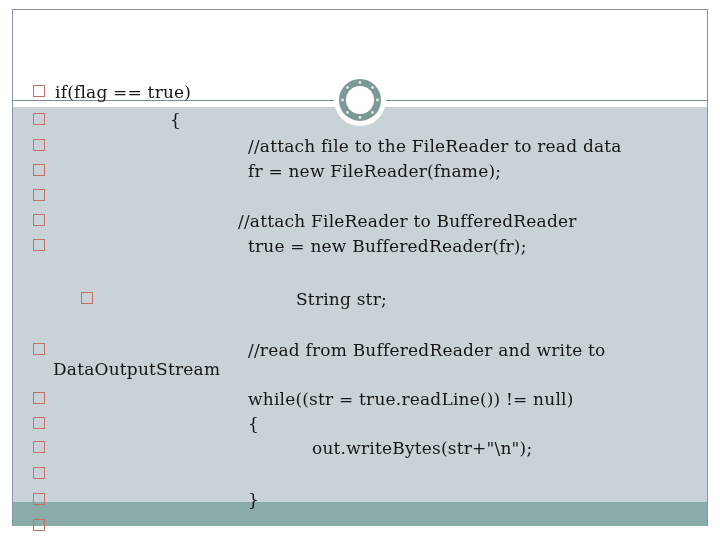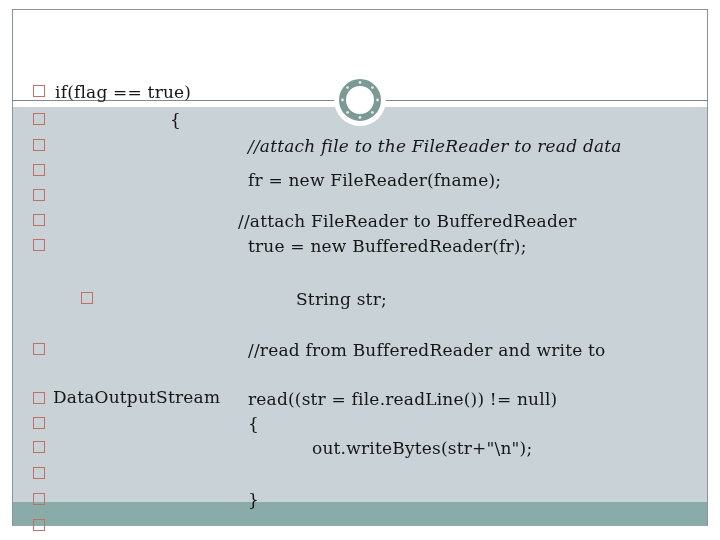--- a/index.html
+++ b/index.html
@@ -79,53 +79,53 @@
 
   <div class="lines">
       <div class="row" style="top: 79px;">
         <span class="bullet"></span>
         <span class="txt" style="left: 55px;">if(flag == true)</span>
       </div>
       <div class="row" style="top: 107px;">
         <span class="bullet"></span>
         <span class="txt" style="left: 170px;">{</span>
       </div>
-      <div class="row" style="top: 133px; font-style: italic;">
+      <div class="row" style="top: 133px;">
         <span class="bullet"></span>
         <span class="txt" style="left: 248px;">//attach file to the FileReader to read data</span>
       </div>
       <div class="row" style="top: 158px;">
         <span class="bullet"></span>
-        <span class="txt" style="left: 248px; margin-top: 9px;">fr = new FileReader(fname);</span>
+        <span class="txt" style="left: 248px;">fr = new FileReader(fname);</span>
       </div>
       <div class="row" style="top: 183px;">
         <span class="bullet"></span>
       </div>
       <div class="row" style="top: 208px;">
         <span class="bullet"></span>
         <span class="txt" style="left: 238px;">//attach FileReader to BufferedReader</span>
       </div>
       <div class="row" style="top: 233px;">
         <span class="bullet"></span>
         <span class="txt" style="left: 248px;">true = new BufferedReader(fr);</span>
       </div>
       <div class="row" style="top: 286px; margin-left: 48px;">
         <span class="bullet"></span>
         <span class="txt" style="left: 248px;">String str;</span>
       </div>
       <div class="row" style="top: 337px; padding-left: 21px;">
         <span class="bullet"></span>
         <span class="txt" style="left: 248px;">//read from BufferedReader and write to</span>
       </div>
-      <div class="row" style="top: 384px;">
+      <div class="row" style="top: 356px;">
         <span class="txt" style="left: 53px;">DataOutputStream</span>
       </div>
       <div class="row" style="top: 386px;">
         <span class="bullet"></span>
-        <span class="txt" style="left: 248px;">read((str = file.readLine()) != null)</span>
+        <span class="txt" style="left: 248px;">while((str = true.readLine()) != null)</span>
       </div>
       <div class="row" style="top: 411px;">
         <span class="bullet"></span>
         <span class="txt" style="left: 248px;">{</span>
       </div>
       <div class="row" style="top: 435px;">
         <span class="bullet"></span>
         <span class="txt" style="left: 312px;">out.writeBytes(str+"\n");</span>
       </div>
       <div class="row" style="top: 461px;">

